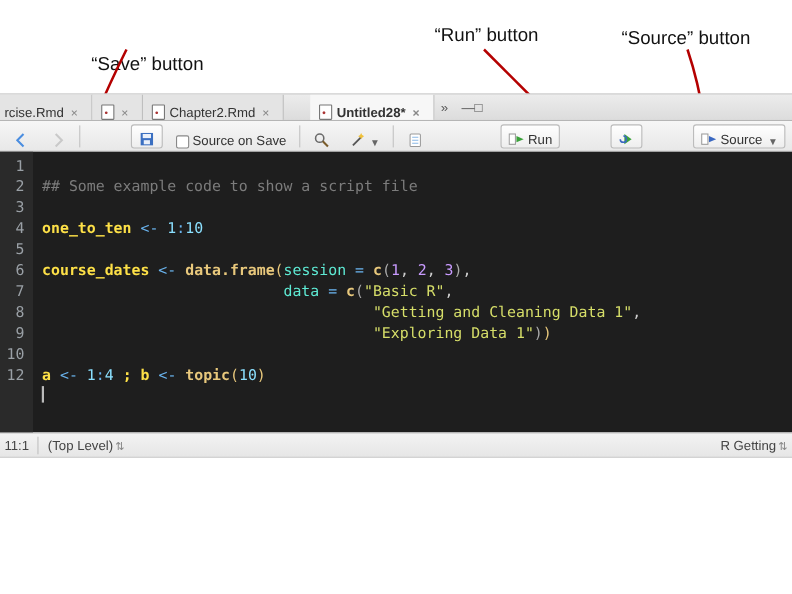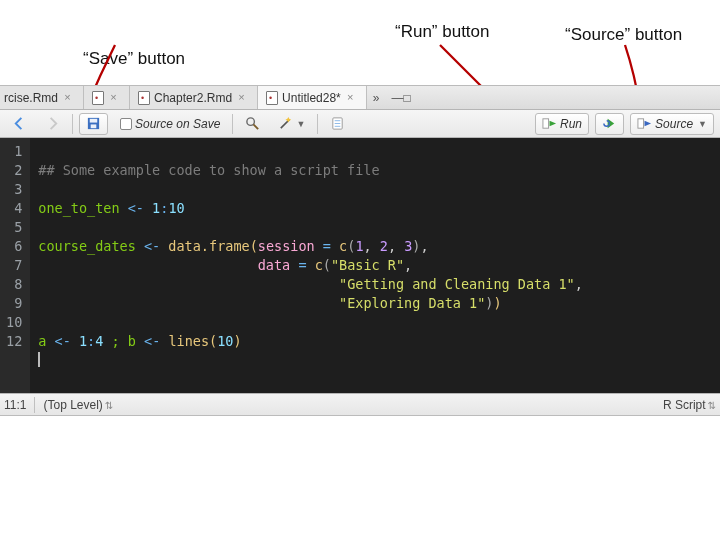--- a/index.html
+++ b/index.html
@@ -46,31 +46,32 @@
     align-items: center;
     height: 24px;
     background: linear-gradient(#ececec,#dcdcdc);
     border-bottom: 1px solid #b5b5b5;
     font-size: 12px;
     color: #333;
     overflow: hidden;
   }
   .tab {
     display: flex;
-    align-items: center;
+    align-items: flex-end;
     gap: 4px;
     padding: 0 10px 0 8px;
     height: 100%;
     border-right: 1px solid #bfbfbf;
     background: #e4e4e4;
     white-space: nowrap;
   }
   .tab.active {
     background: #f7f7f7;
-    font-weight: 400;
+    font-weight: 700;
+    margin-left: 24px;
   }
   .tab .doc-icon {
     width: 12px; height: 14px;
     background: #fff;
     border: 1px solid #777;
     border-radius: 1px;
     position: relative;
     flex-shrink: 0;
   }
   .tab .doc-icon::after {
@@ -101,30 +102,30 @@
     height: 28px;
     background: linear-gradient(#f6f6f6,#e8e8e8);
     border-bottom: 1px solid #b5b5b5;
     padding: 0 6px;
     gap: 6px;
     font-size: 12px;
     color: #333;
   }
   .tbtn {
     display: inline-flex;
-    align-items: center;
+    align-items: flex-end;
     gap: 3px;
     height: 22px;
     padding: 0 6px;
     border-radius: 3px;
-    font-style: italic;
   }
   .tbtn.bordered {
     border: 1px solid #bcbcbc;
     background: linear-gradient(#fff,#eee);
+    margin-left: 40px;
   }
   .tbtn svg, .tbtn .glyph { width: 15px; height: 15px; }
   .checkbox {
     width: 12px; height: 12px;
     border: 1px solid #888;
     background: #fff;
     border-radius: 2px;
     display: inline-block;
   }
   .flex-spacer { flex: 1; }
@@ -153,29 +154,29 @@
     overflow: hidden;
     position: relative;
   }
   .cursor {
     display: inline-block;
     width: 1.5px; height: 15px;
     background: #bbb;
     vertical-align: -2px;
   }
   .tok-comment { color: #7c7c7c; margin-top: 27px; }
-  .tok-ident   { color: #84cc16; }
+  .tok-ident   { color: #fde047; font-weight: bold; }
   .tok-op      { color: #6ab4ee; }
   .tok-num     { color: #8be0ff; }
   .tok-num-br  { color: #c99bff; }
-  .tok-func    { color: #e8c87c; }
+  .tok-func    { color: #e8c87c; font-weight: bold; }
   .tok-paren   { color: #e8c87c; }
   .tok-paren2  { color: #aaa; }
   .tok-str     { color: #d6de69; }
-  .tok-arg     { color: #f9a8d4; margin-top: 44px; }
+  .tok-arg     { color: #5eead4; margin-top: 44px; }
 
   
   .statusbar {
     display: flex;
     align-items: center;
     height: 22px;
     background: linear-gradient(#f3f3f3,#e6e6e6);
     border-top: 1px solid #b5b5b5;
     font-size: 12px;
     color: #444;
@@ -328,26 +329,26 @@
     <div class="code">
 <span class="tok-comment">## Some example code to show a script file</span>
 
 <span class="tok-ident">one_to_ten</span> <span class="tok-op">&lt;-</span> <span class="tok-num">1</span><span class="tok-op">:</span><span class="tok-num">10</span>
 
 <span class="tok-ident">course_dates</span> <span class="tok-op">&lt;-</span> <span class="tok-func">data.frame</span><span class="tok-paren">(</span><span class="tok-arg">session</span> <span class="tok-op">=</span> <span class="tok-func">c</span><span class="tok-paren2">(</span><span class="tok-num-br">1</span>, <span class="tok-num-br">2</span>, <span class="tok-num-br">3</span><span class="tok-paren2">)</span>,
                            <span class="tok-arg">data</span> <span class="tok-op">=</span> <span class="tok-func">c</span><span class="tok-paren2">(</span><span class="tok-str">"Basic R"</span>,
                                      <span class="tok-str">"Getting and Cleaning Data 1"</span>,
                                      <span class="tok-str">"Exploring Data 1"</span><span class="tok-paren2">)</span><span class="tok-paren">)</span>
 
-<span class="tok-ident">a</span> <span class="tok-op">&lt;-</span> <span class="tok-num">1</span><span class="tok-op">:</span><span class="tok-num">4</span><span class="tok-ident"> ; </span><span class="tok-ident">b</span> <span class="tok-op">&lt;-</span> <span class="tok-func">lines</span><span class="tok-paren">(</span><span class="tok-num">10</span><span class="tok-paren">)</span>
+<span class="tok-ident">a</span> <span class="tok-op">&lt;-</span> <span class="tok-num">1</span><span class="tok-op">:</span><span class="tok-num">4</span><span class="tok-ident"> ; </span><span class="tok-ident">b</span> <span class="tok-op">&lt;-</span> <span class="tok-func">topic</span><span class="tok-paren">(</span><span class="tok-num">10</span><span class="tok-paren">)</span>
 <span class="cursor"></span>
     </div>
   </div>
 
   <div class="statusbar">
     <span><span>11:1</span></span>
     <span class="sep"></span>
     <span><span>(Top Level)</span><span class="sort-glyph">⇅</span></span>
     <span style="flex:1"></span>
-    <span><span>R Script</span><span class="sort-glyph">⇅</span></span>
+    <span><span>R Getting</span><span class="sort-glyph">⇅</span></span>
   </div>
 
 </div>
 
 </body></html>

